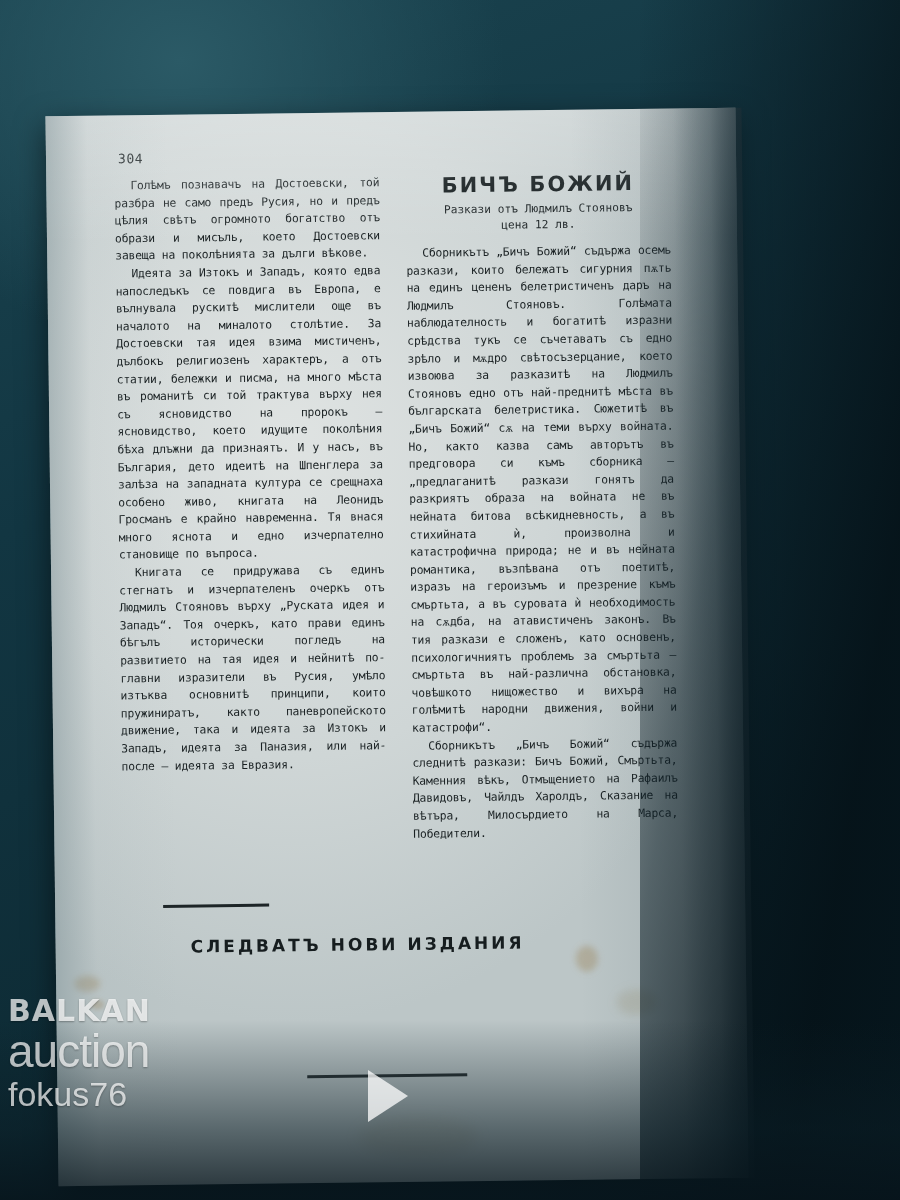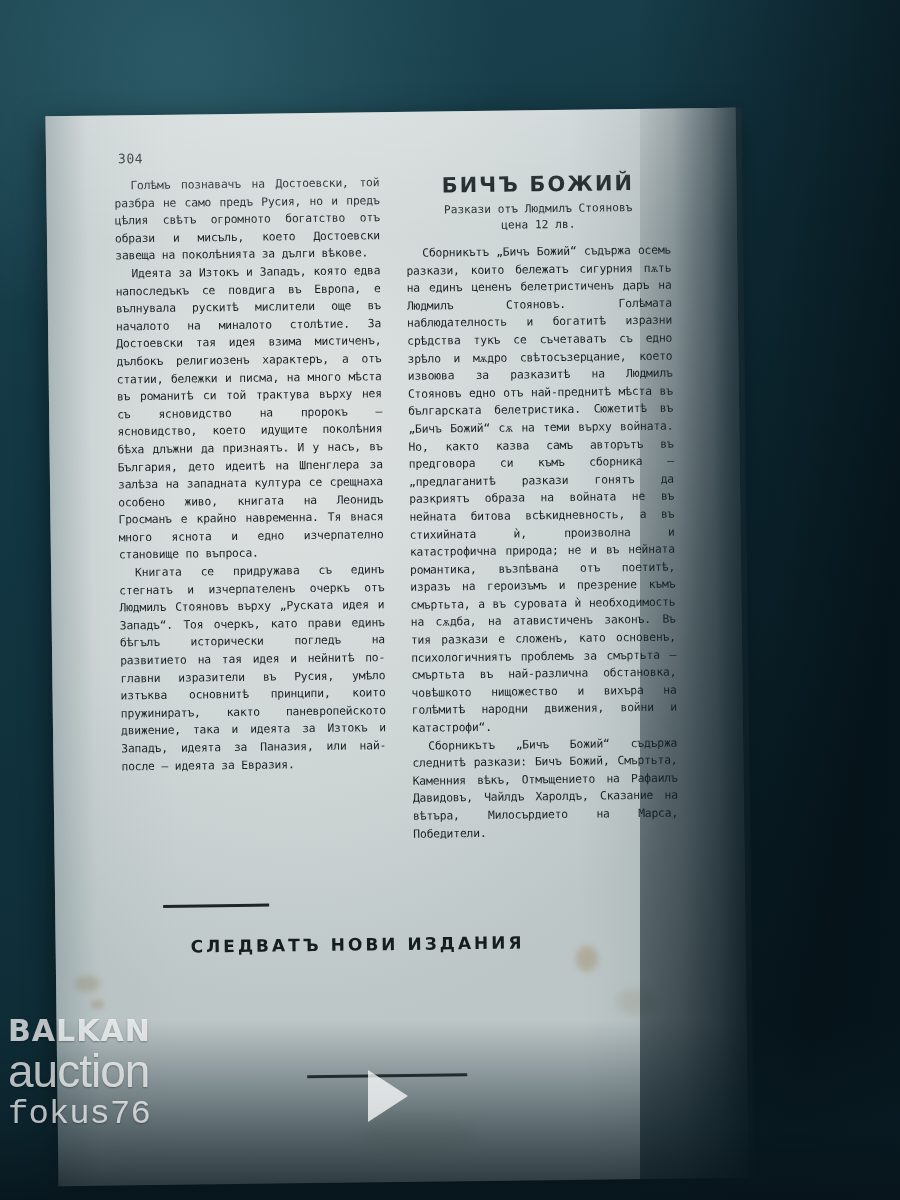--- a/index.html
+++ b/index.html
@@ -187,32 +187,31 @@
     opacity: 0.88;
   }
   .wm-balkan {
     font-family: "DejaVu Sans", sans-serif;
     font-weight: bold;
     font-size: 30px;
     letter-spacing: 1px;
     color: rgba(255,255,255,0.82);
     line-height: 32px;
     text-shadow: 0 1px 2px rgba(0,0,0,0.35);
-    margin-top: 20px;
   }
   .wm-auction {
     font-family: Liberation Sans, sans-serif;
     font-size: 46px;
     color: rgba(255,255,255,0.80);
     line-height: 48px;
     letter-spacing: -1px;
     text-shadow: 0 1px 2px rgba(0,0,0,0.35);
   }
   .wm-fokus {
-    font-family: Liberation Mono, monospace;
+    font-family: Liberation Sans, sans-serif;
     font-size: 34px;
     color: rgba(255,255,255,0.80);
     line-height: 38px;
     text-shadow: 0 1px 2px rgba(0,0,0,0.35);
   }
   .wm-play {
     position: absolute;
     left: 368px;
     top: 1070px;
     width: 0;

